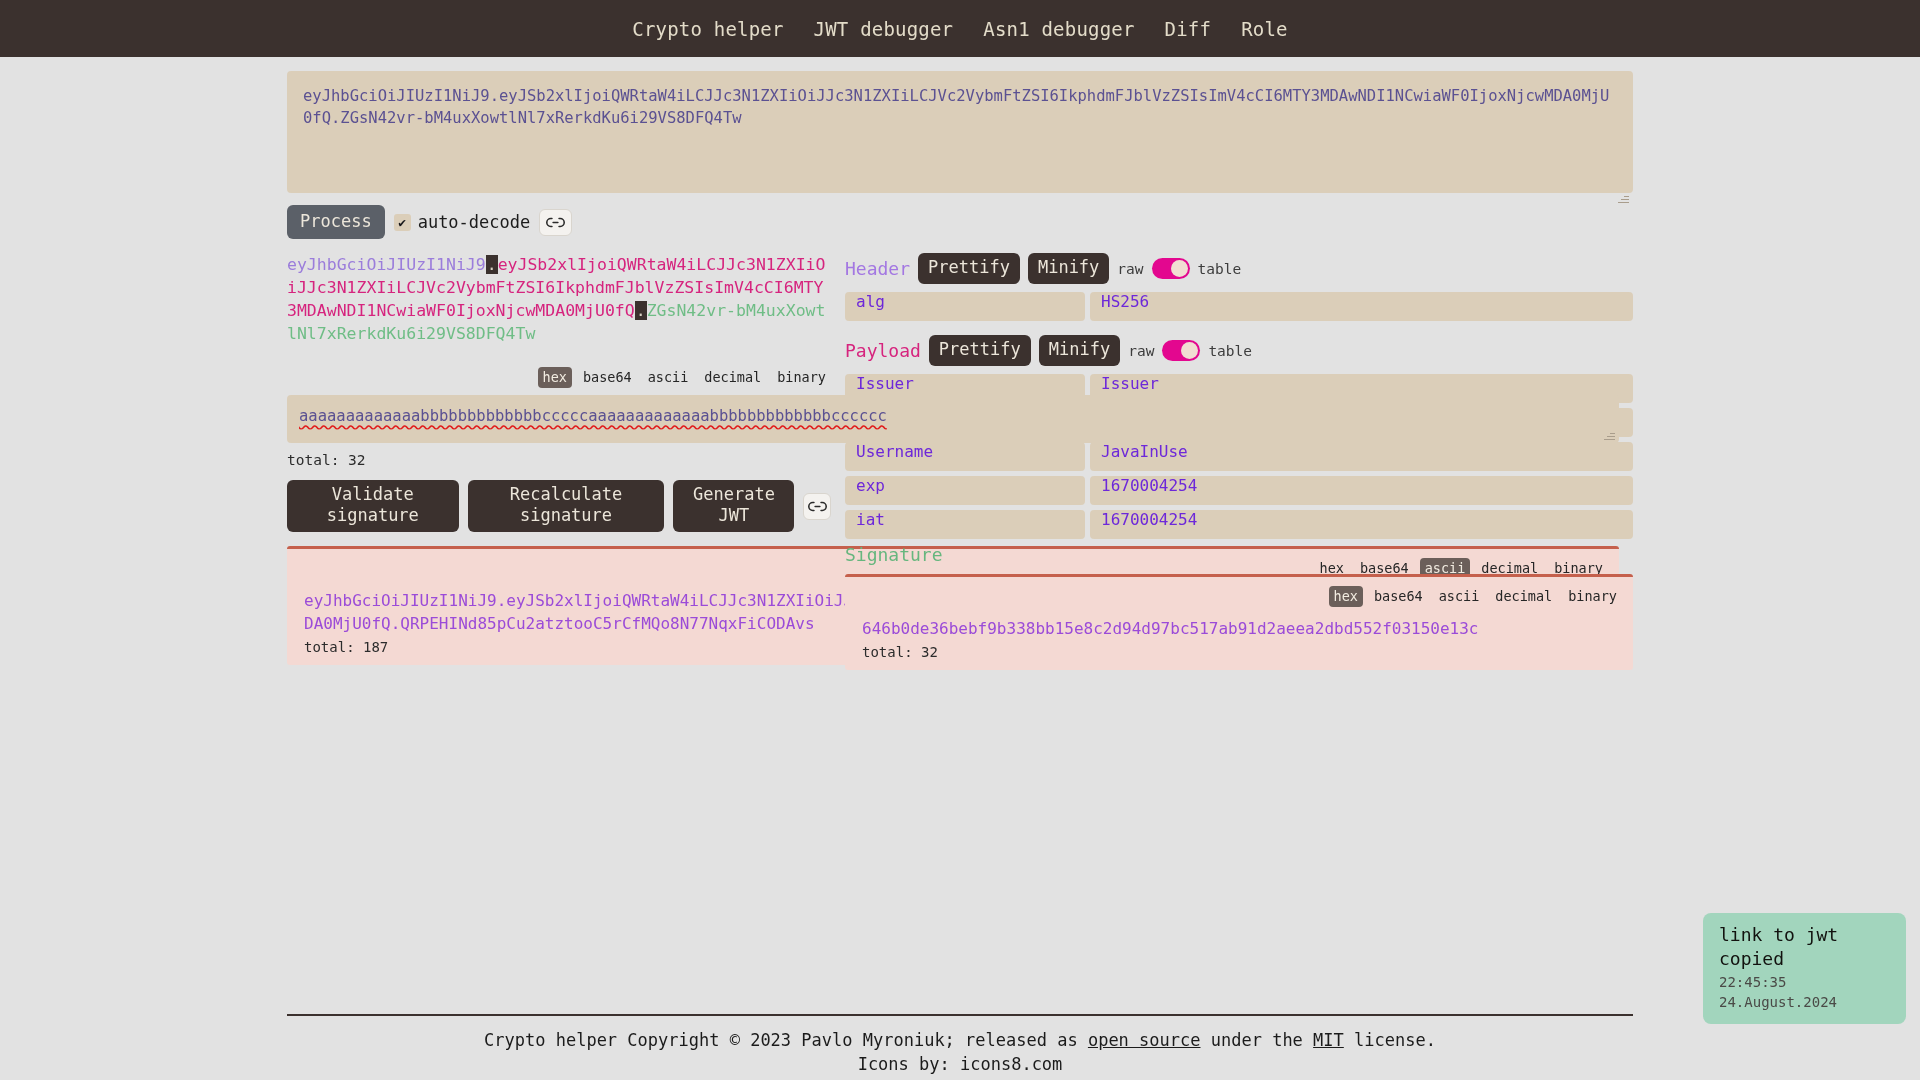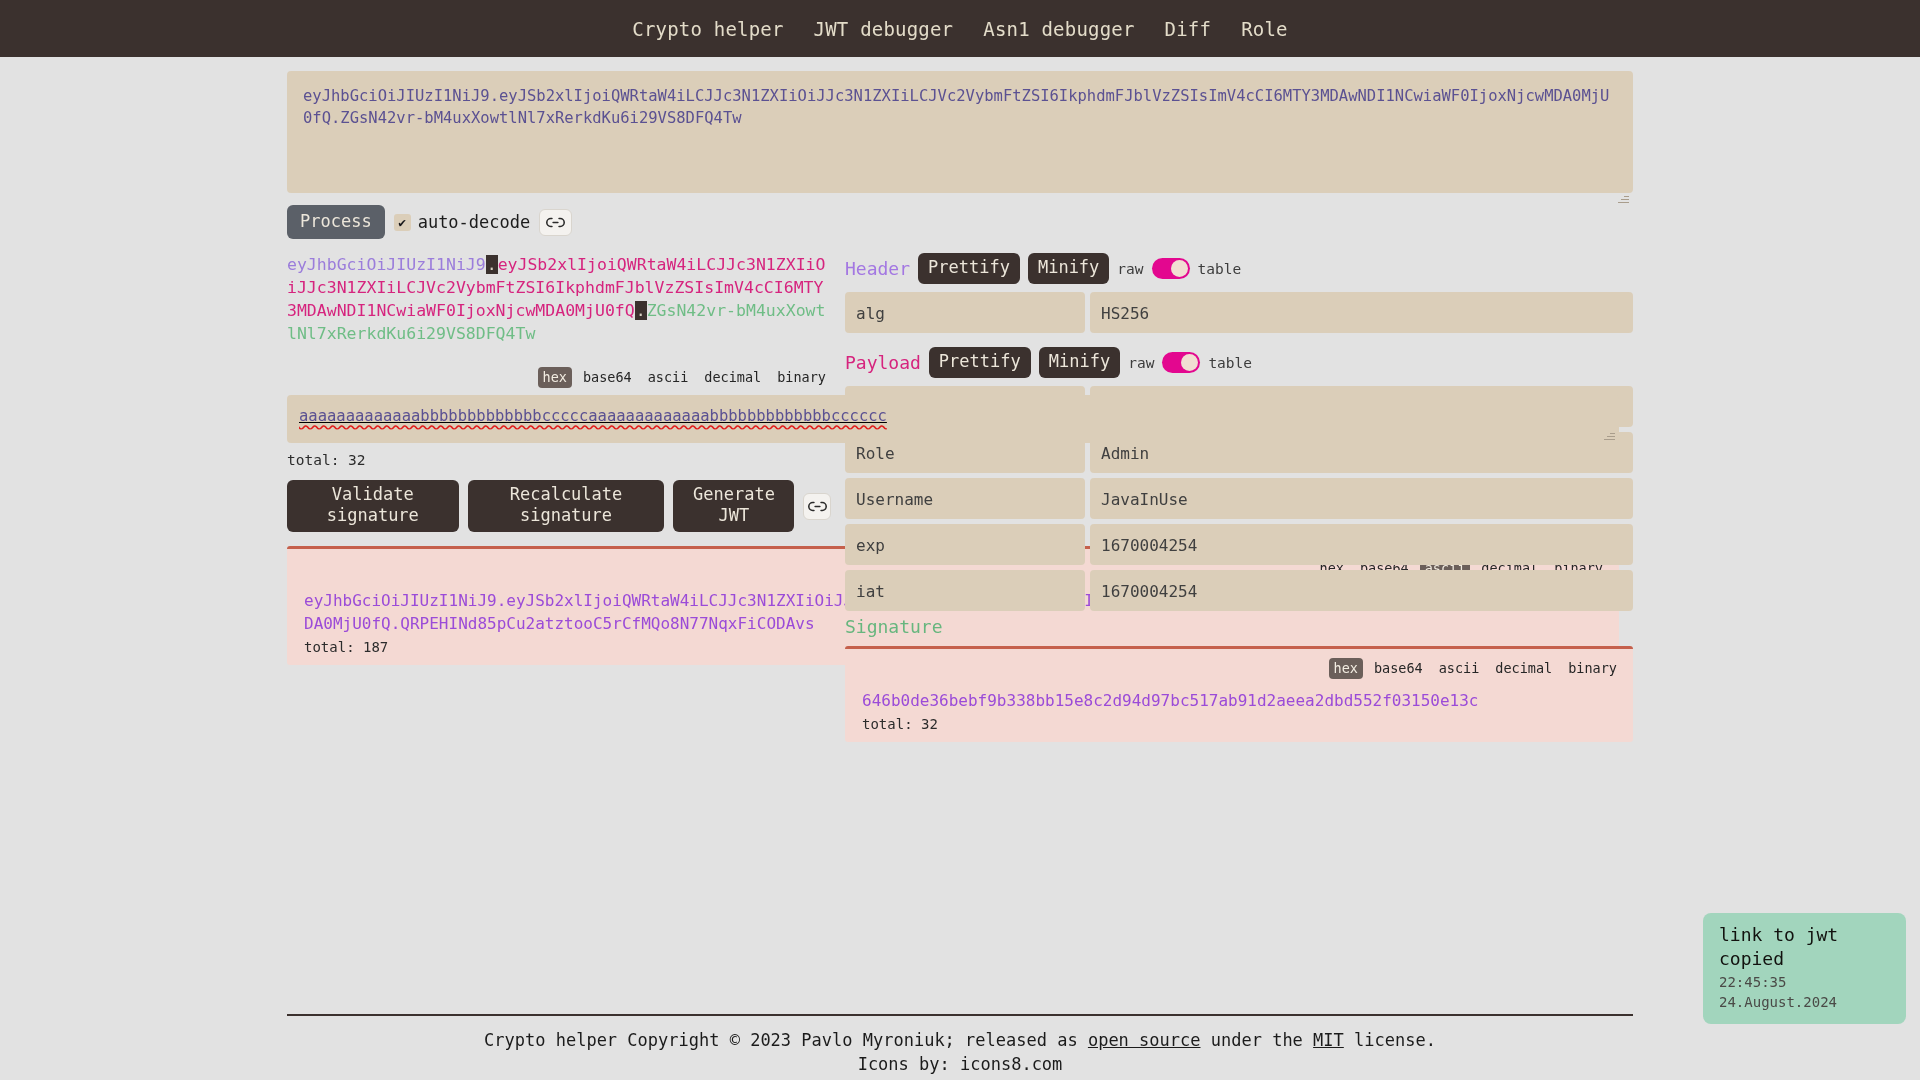--- a/index.html
+++ b/index.html
@@ -185,23 +185,23 @@
 
   
   .kv-row {
     display: flex;
     gap: 5px;
     margin-bottom: 5px;
   }
   .kv-k, .kv-v {
     background: #dbceb9;
     border-radius: 4px;
-    color: #404040;
+    color: #6d28d9;
     font-size: 16px;
-    padding: 12px 11px 9px;
+    padding: 0 11px 9px;
     line-height: 20px;
     font-family: "DejaVu Sans Mono", monospace;
   }
   .kv-k { width: 240px; flex: 0 0 240px; }
   .kv-v { flex: 1; }
 
   
   .panel {
     background: #f4d9d3;
     border-top: 3px solid #c5604c;
@@ -355,21 +355,21 @@
       <div class="token"><span class="tk-h">eyJhbGciOiJIUzI1NiJ9</span><span class="tk-dot">.</span><span class="tk-p">eyJSb2xlIjoiQWRtaW4iLCJJc3N1ZXIiOiJJc3N1ZXIiLCJVc2VybmFtZSI6IkphdmFJblVzZSIsImV4cCI6MTY3MDAwNDI1NCwiaWF0IjoxNjcwMDA0MjU0fQ</span><span class="tk-dot">.</span><span class="tk-s">ZGsN42vr-bM4uxXowtlNl7xRerkdKu6i29VS8DFQ4Tw</span></div>
 
       <div class="secret-block">
         <div class="fmt-tabs">
           <span class="fmt active">hex</span>
           <span class="fmt">base64</span>
           <span class="fmt">ascii</span>
           <span class="fmt">decimal</span>
           <span class="fmt">binary</span>
         </div>
-        <div style="position:relative;width:1332px;text-decoration:underline;">
+        <div style="position:relative;width:1332px;">
           <textarea class="secret-area" style="">aaaaaaaaaaaaabbbbbbbbbbbbbcccccaaaaaaaaaaaaabbbbbbbbbbbbbcccccc</textarea>
           <span class="resize-grip" style="top:33px;right:2px;">
             <i style="top:11px;width:11px;"></i>
               <i style="top:8px;width:8px;"></i>
               <i style="top:5px;width:5px;"></i>
           </span>
         </div>
         <div class="total-line">total: 32</div>
 
         <div class="action-row">

